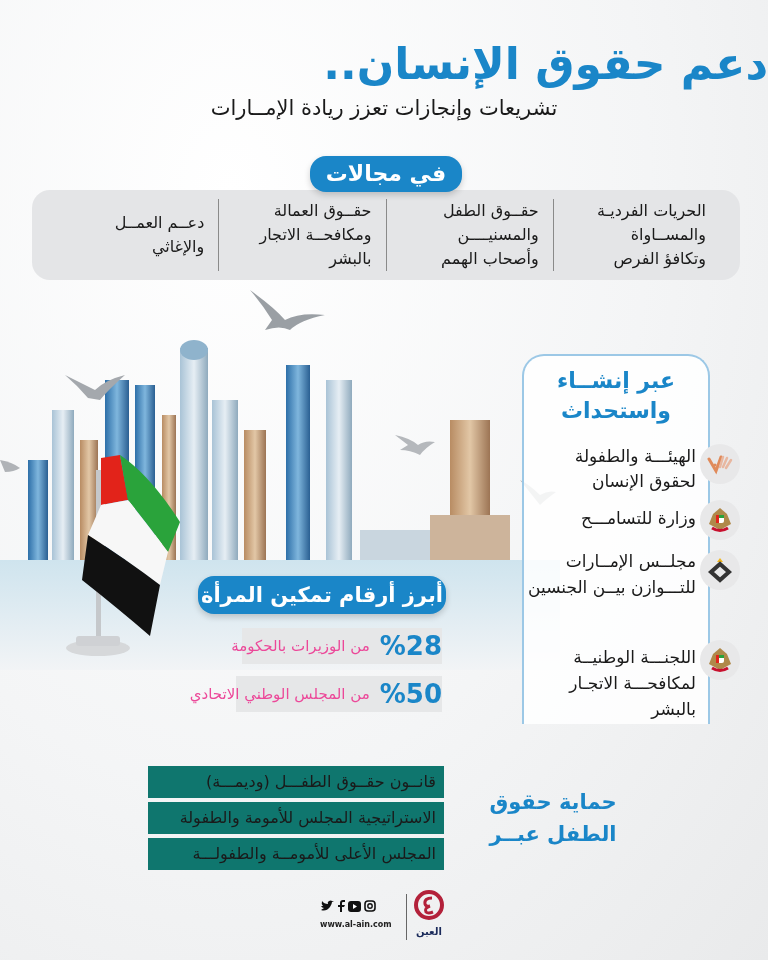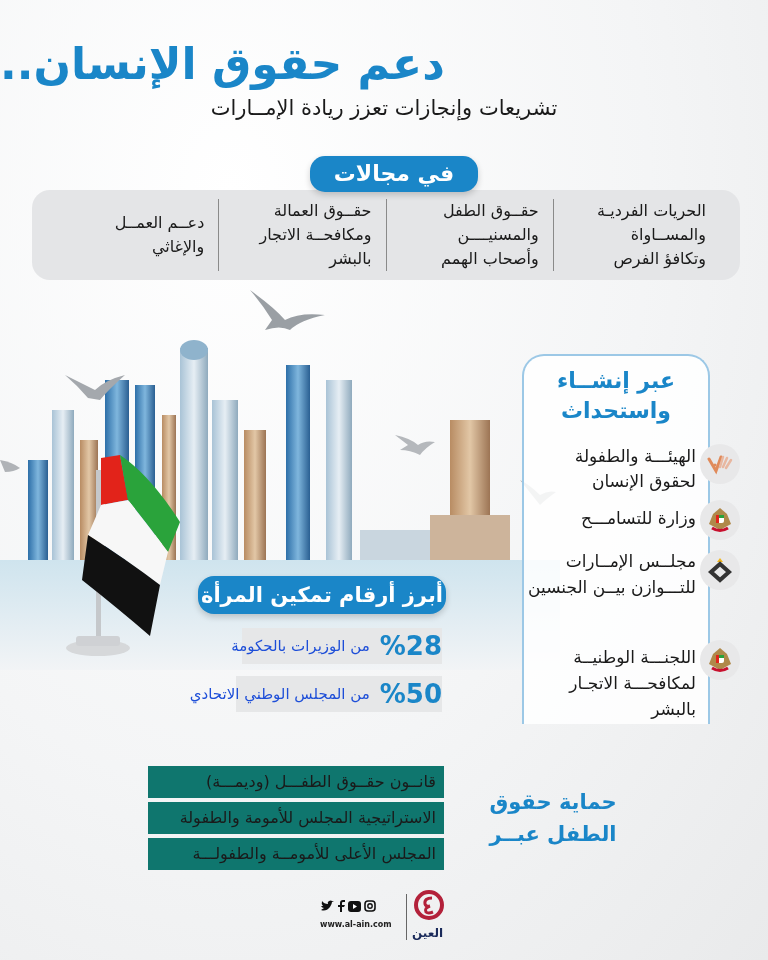--- a/index.html
+++ b/index.html
@@ -6,34 +6,34 @@
   html, body { width: 768px; height: 960px; overflow: hidden; }
   body {
     position: relative;
     font-family: "DejaVu Sans", "Liberation Sans", sans-serif;
     background: radial-gradient(ellipse at 30% 20%, #ffffff 0%, #f4f5f6 55%, #e9eaeb 100%);
     color: #1a1a1a;
     direction: rtl;
   }
   .abs { position: absolute; }
   .title {
-    left: 0; right: 0; top: 38px; text-align: left;
+    left: 0; right: 0; top: 38px; text-align: right;
     font-size: 44px; font-weight: bold; color: #1a86c8;
     letter-spacing: 0;
   }
   .subtitle {
     left: 0; right: 0; top: 96px; text-align: center;
     font-size: 21px; color: #1a1a1a;
   }
   .pill {
     background: #1a86c8; color: #fff; font-weight: bold;
     border-radius: 16px; text-align: center;
     box-shadow: 0 3px 6px rgba(0,0,0,0.18);
   }
-  .fields-pill { left: 310px; top: 156px; width: 168px; height: 36px; font-size: 22px; line-height: 36px; z-index: 2; border-radius: 15px; }
+  .fields-pill { left: 310px; top: 156px; width: 152px; height: 36px; font-size: 22px; line-height: 36px; z-index: 2; }
   .fields-box {
     left: 32px; top: 190px; width: 708px; height: 90px;
     background: #e4e5e7; border-radius: 18px;
     display: flex; flex-direction: row; align-items: center;
     padding: 8px 20px;
   }
   .field-col {
     flex: 1; font-size: 16px; line-height: 24px; color: #1a1a1a;
     text-align: right; padding: 0 14px;
     border-left: 1px solid #8a8a8a;
@@ -58,21 +58,21 @@
   }
   .logo-circle {
     left: 700px; width: 40px; height: 40px; border-radius: 50%;
     background: #e8e8e9; display: flex; align-items: center; justify-content: center;
     font-size: 18px;
   }
   .women-pill { left: 198px; top: 576px; width: 248px; height: 38px; font-size: 21px; line-height: 38px; }
   .stat-row { left: 200px; width: 242px; height: 36px; display: flex; align-items: center; }
   .stat-bg { position: absolute; top: 0; height: 36px; background: #e6e7e8; }
   .stat-num { position: relative; font-size: 26px; font-weight: bold; color: #1a86c8; margin-left: 10px; }
-  .stat-label { position: relative; font-size: 15px; color: #1d4ed8; white-space: nowrap; }
+  .stat-label { position: relative; font-size: 15px; color: #ec4899; white-space: nowrap; }
 
   .child-row {
     left: 148px; width: 296px; height: 32px;
     background: #0f766e; text-align: right; padding-right: 8px;
     font-size: 16px; line-height: 32px; color: #1a1a1a; white-space: nowrap;
   }
   .child-title {
     left: 478px; top: 786px; width: 150px; text-align: center;
     font-size: 21px; font-weight: bold; color: #1a86c8; line-height: 32px;
   }
@@ -249,15 +249,15 @@
         <circle cx="6" cy="6" r="2.2" fill="none" stroke="#111" stroke-width="1.4"></circle>
       </svg>
   </div>
   <div class="abs" style="left:0; top:30px; font-size:8px; font-weight:bold; color:#222;">www.al-ain.com</div>
   <div class="abs" style="left:86px; top:4px; width:1px; height:46px; background:#666;"></div>
   <div class="abs" style="left:92px; top:0;">
     <svg width="34" height="36" viewBox="0 0 34 36">
         <circle cx="17" cy="15" r="13" fill="none" stroke="#b3213a" stroke-width="4"></circle>
         <path d="M20 8 Q12 8 13 14 Q14 17 18 16 Q12 18 14 22 Q16 24 21 22" stroke="#b3213a" stroke-width="3" fill="none"></path>
       </svg>
-    <div style="font-size:12px; font-weight:bold; color:#1a2a5a; text-align:left; margin-top:-4px; direction:rtl;">العين</div>
+    <div style="font-size:10px; font-weight:bold; color:#1a2a5a; text-align:center; margin-top:-4px; direction:rtl;">العين</div>
   </div>
 </div>
 
 </body></html>

